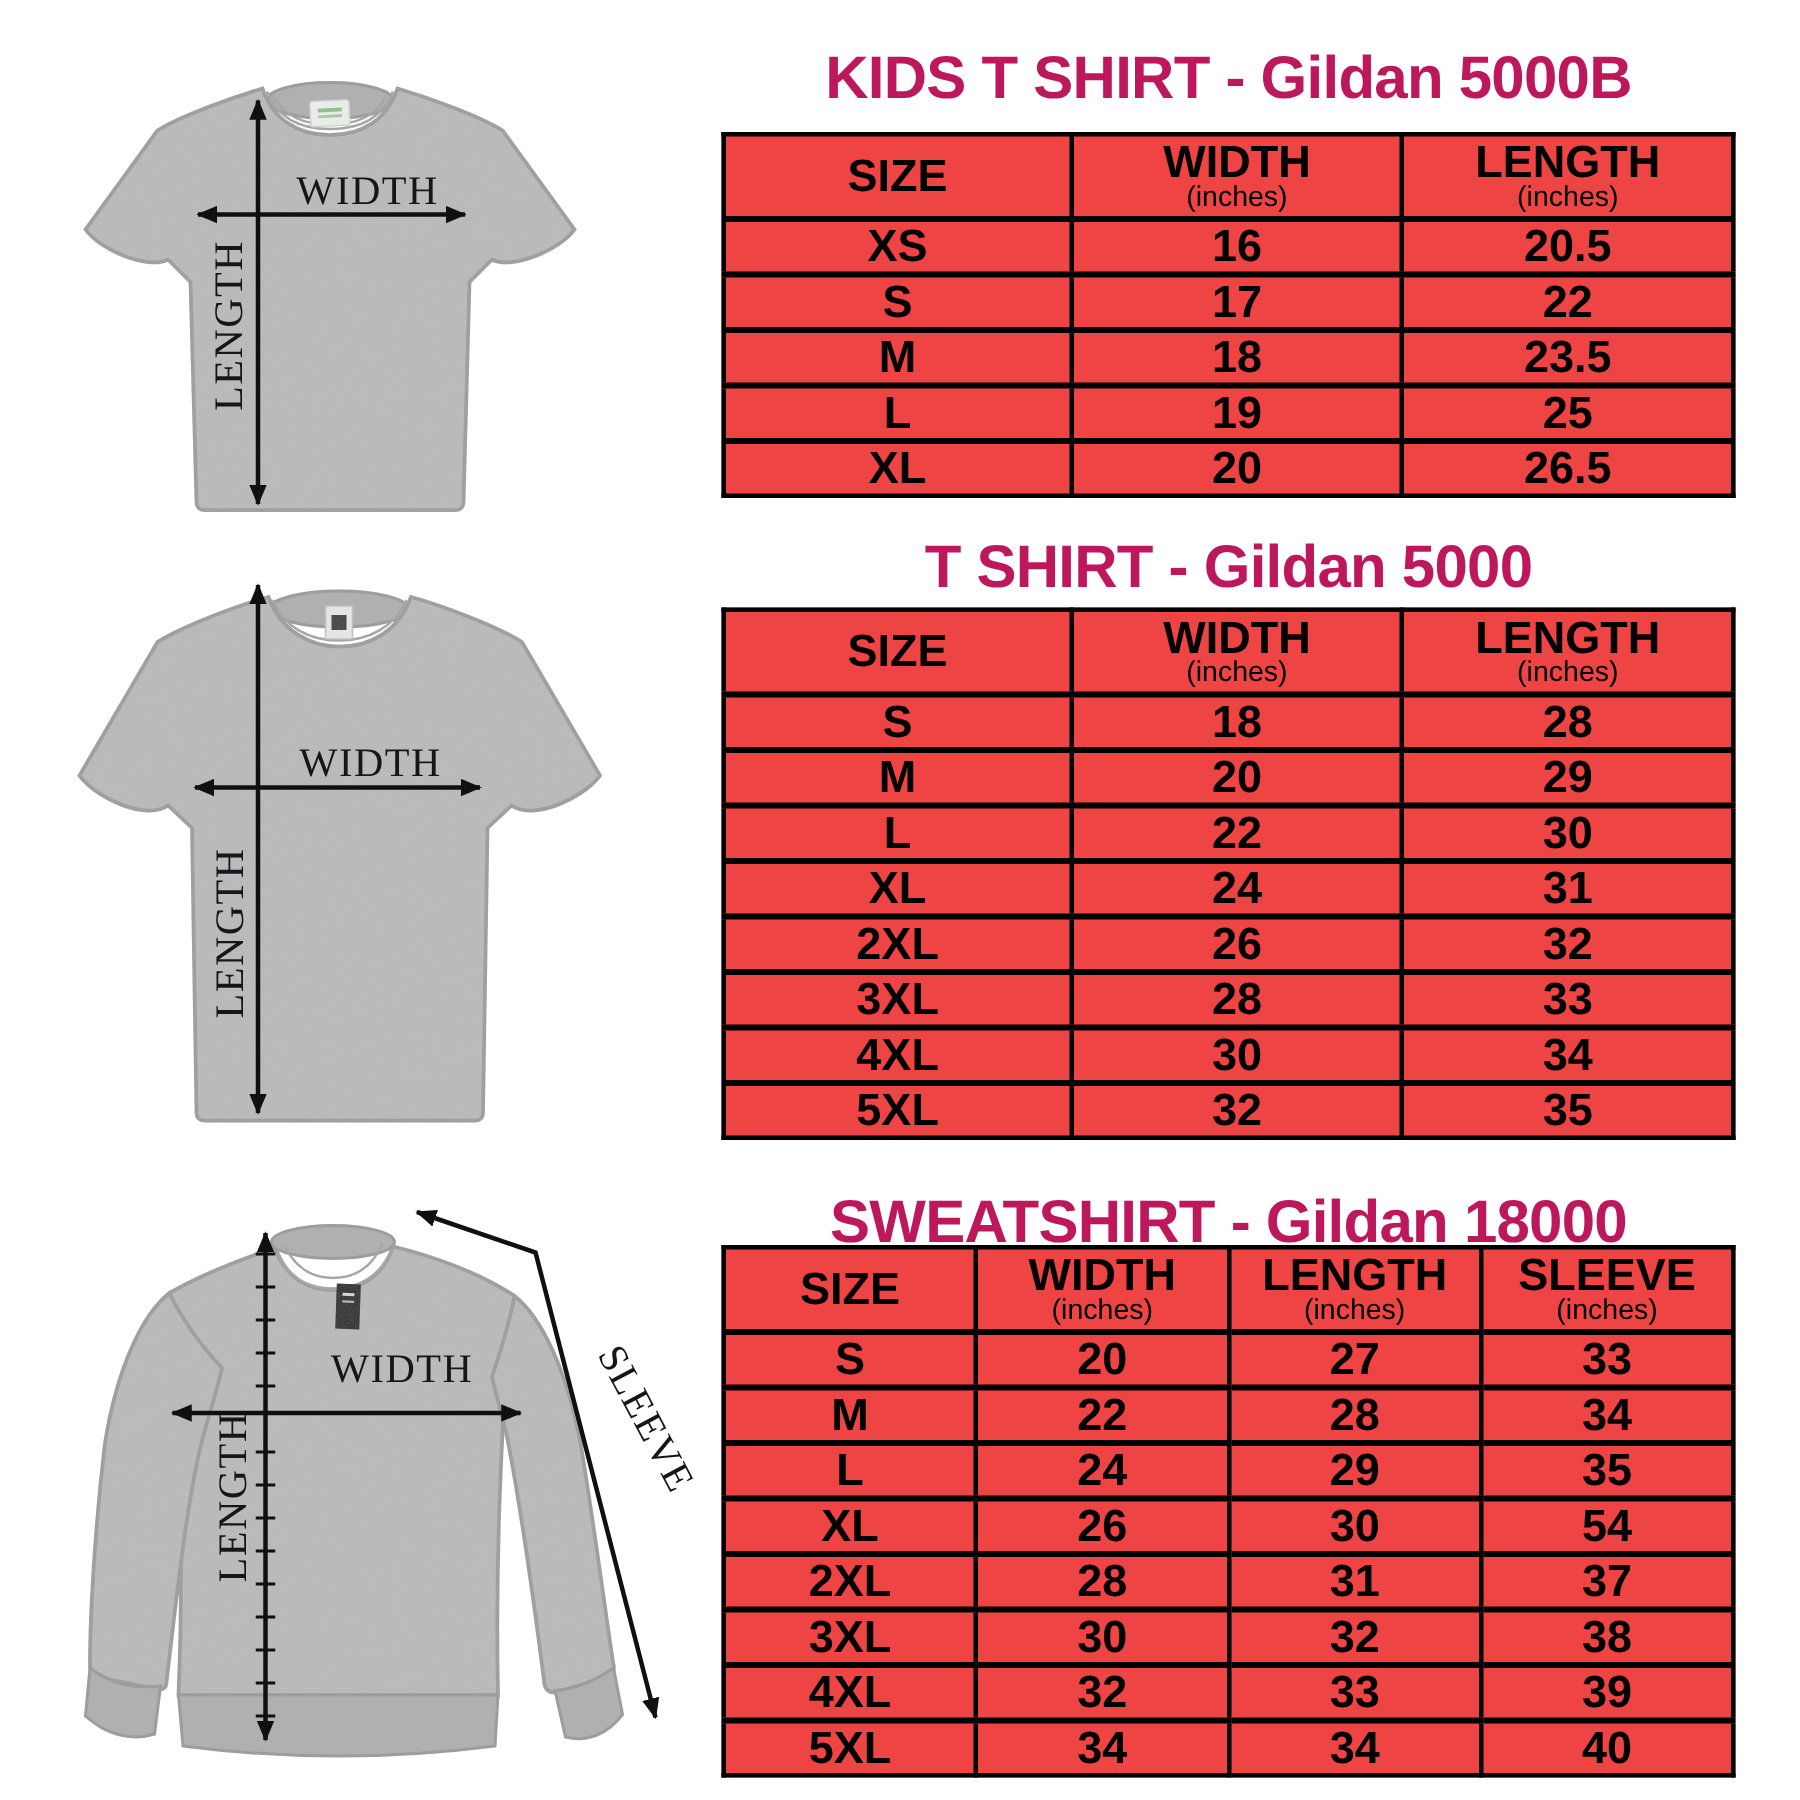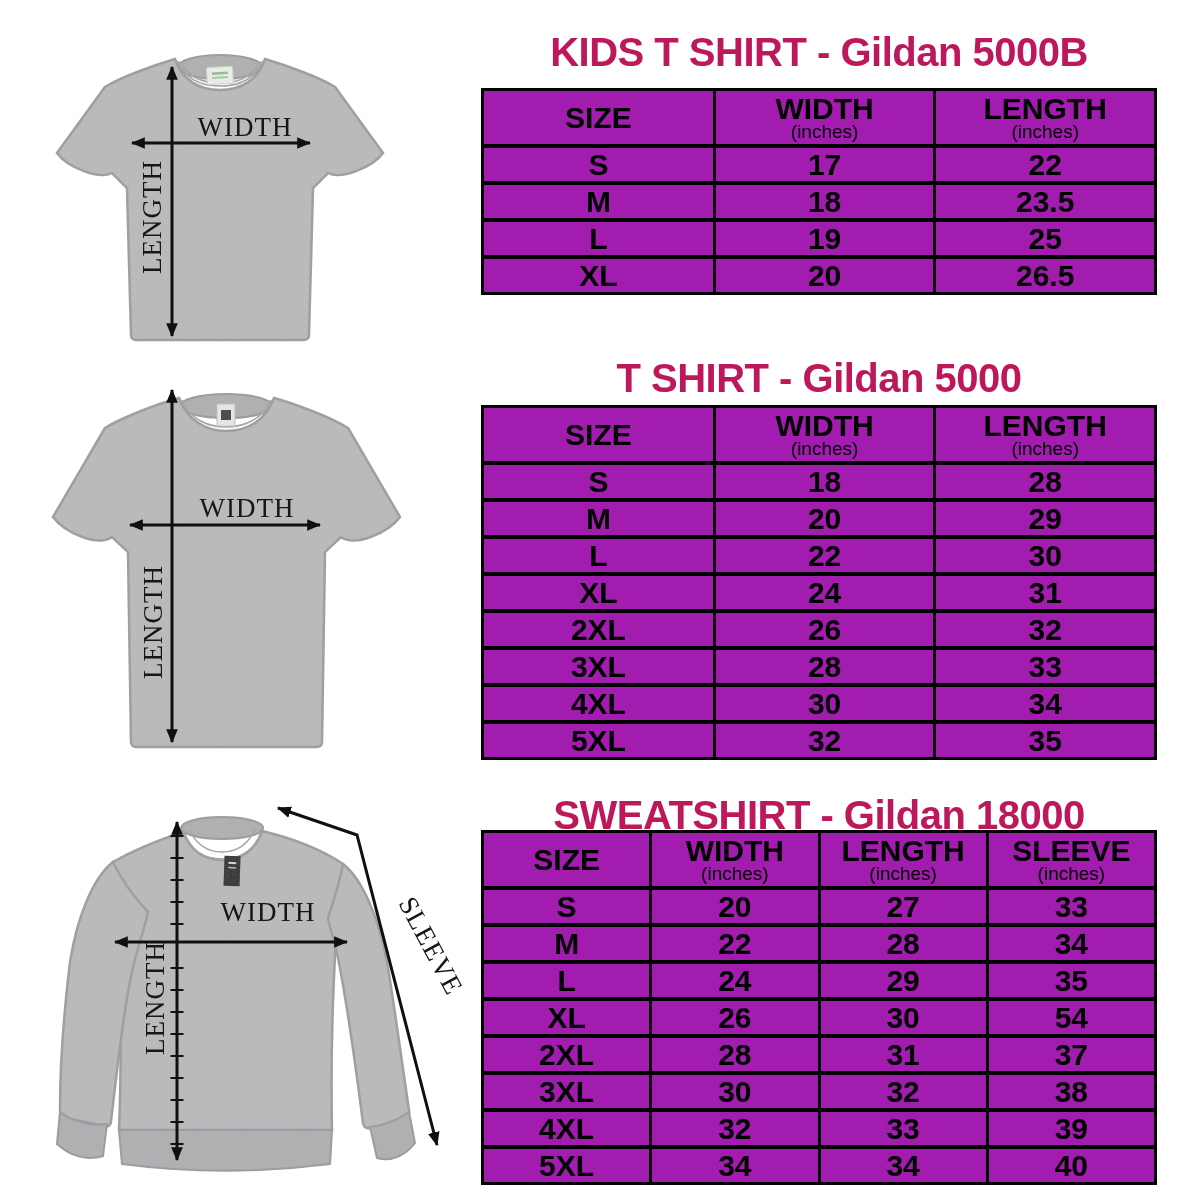--- a/index.html
+++ b/index.html
@@ -9,21 +9,21 @@
   #kids-svg{left:15px;top:25px;}
   #adult-svg{left:20px;top:368px;}
   #sweat-svg{left:15px;top:780px;}
   .sec-title{position:absolute;left:481px;width:676px;text-align:center;color:#be185d;
              font-family:"Liberation Sans",sans-serif;font-weight:bold;
              font-size:40px;line-height:44px;letter-spacing:-0.5px;white-space:nowrap;}
   #title-1{top:30px;}
   #title-2{top:356px;}
   #title-3{top:777px;margin-top:16px;}
   table.size-table{position:absolute;left:481px;width:676px;border-collapse:collapse;
-             table-layout:fixed;background:#a21caf;font-family:"Liberation Sans",sans-serif;}
+             table-layout:fixed;background:#ef4444;font-family:"Liberation Sans",sans-serif;}
   #table-1{top:88px;}
   #table-2{top:405px;}
   #table-3{top:830px;}
   .size-table th,.size-table td{border:3px solid #000;text-align:center;font-weight:bold;
              color:#000;padding:0;overflow:hidden;}
   .size-table th{border-bottom-width:4px;padding:3px 0 4px;vertical-align:middle;}
   .size-table td{border-top-width:4px;font-size:30px;height:32px;line-height:33px;}
   .h-main{font-size:30px;line-height:29px;font-weight:bold;}
   .h-sub{font-size:19px;line-height:17px;font-weight:normal;}
   .cols3 th:first-child{width:34%;}
@@ -139,20 +139,25 @@
             <div class="h-sub">(inches)</div>
           </th>
           <th>
             <div class="h-main">LENGTH</div>
             <div class="h-sub">(inches)</div>
           </th>
         </tr>
       </thead>
     <tbody>
         <tr>
+          <td>XS</td>
+          <td>16</td>
+          <td>20.5</td>
+        </tr>
+        <tr>
           <td>S</td>
           <td>17</td>
           <td>22</td>
         </tr>
         <tr>
           <td>M</td>
           <td>18</td>
           <td>23.5</td>
         </tr>
         <tr>

